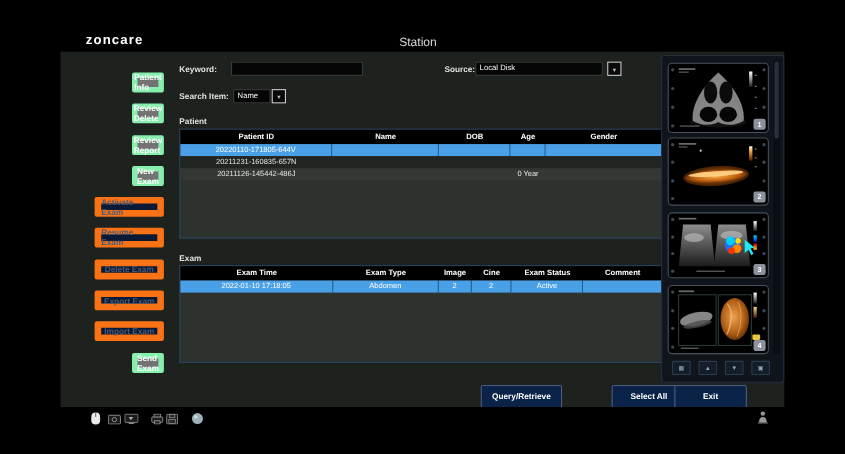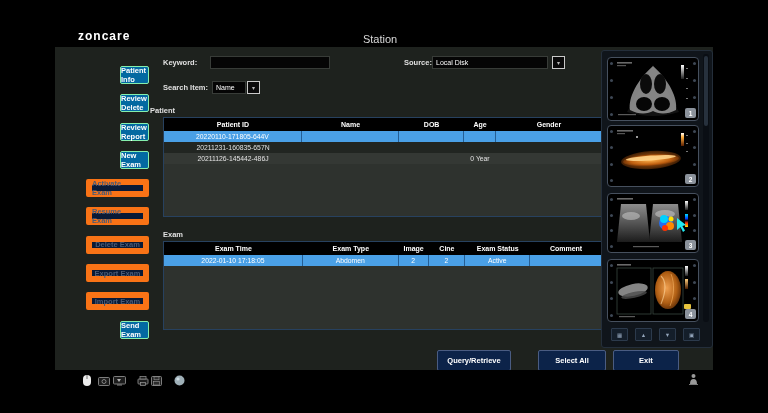--- a/index.html
+++ b/index.html
@@ -9,21 +9,21 @@
   .logo{position:absolute;left:78px;top:29px;font-size:12px;font-weight:bold;color:#fff;
         letter-spacing:1px;text-transform:lowercase;}
   .station-title{position:absolute;left:300px;top:33px;width:160px;text-align:center;
         font-size:11px;color:#d8d8d8;}
   
   .main-panel{position:absolute;left:55px;top:47px;width:658px;height:325px;background:#1e221e;}
   
   .sidebar{position:absolute;left:86px;top:66px;width:63px;display:flex;flex-direction:column;gap:10.3px;}
   .sbtn{height:18px;border-radius:2px;font-size:7.5px;font-weight:bold;display:flex;
         align-items:center;justify-content:center;box-sizing:border-box;}
-  .sbtn.enabled{background:#0369a1;border:1px solid #86efac;color:#ffffff;margin-left:34px;}
+  .sbtn.enabled{background:#737373;border:5px solid #86efac;color:#ffffff;margin-left:34px;}
   .sbtn.disabled{background:#0a1a36;border:6px solid #f97316;color:#4a5a74;}
   
   .flabel{position:absolute;font-size:7.5px;font-weight:bold;color:#e0e0e0;}
   .field{position:absolute;background:#050505;border:1px solid #383c38;box-sizing:border-box;
          color:#fff;font-size:7px;line-height:11px;padding:0 3px;}
   .drop-btn{position:absolute;width:13px;height:13px;background:#0a0a0a;border:1px solid #c9c9c9;
          box-sizing:border-box;color:#b8b8b8;font-size:6px;display:flex;align-items:center;
          justify-content:center;}
   
   .tbl{position:absolute;border:1px solid #27415f;background:#2e322e;box-sizing:border-box;}
@@ -100,21 +100,21 @@
   <div class="drop-btn" style="left:552px;top:56px;">
     <span>▾</span>
   </div>
 
   <div class="flabel" style="left:163px;top:83px;">Search Item:</div>
   <div class="field" style="left:212px;top:81px;width:34px;height:13px;">Name</div>
   <div class="drop-btn" style="left:247px;top:81px;">
     <span>▾</span>
   </div>
 
-  <div class="flabel" style="left:150px;top:106px;">Patient</div>
+  <div class="flabel" style="left:163px;top:106px;">Patient</div>
   <div class="tbl" style="left:163px;top:117px;width:440px;height:100px;">
     <div class="tbl-head">
       <div class="th pc0">Patient ID</div>
       <div class="th pc1">Name</div>
       <div class="th pc2">DOB</div>
       <div class="th pc3">Age</div>
       <div class="th pc4">Gender</div>
     </div>
     <div class="trow selected">
       <div class="td pc0">20220110-171805-644V</div>
@@ -153,21 +153,21 @@
       <div class="td ec0">2022-01-10 17:18:05</div>
       <div class="td ec1">Abdomen</div>
       <div class="td ec2">2</div>
       <div class="td ec3">2</div>
       <div class="td ec4">Active</div>
       <div class="td ec5"></div>
     </div>
   </div>
 
   <div class="action-btn" style="left:437px;top:350px;width:74px;">Query/Retrieve</div>
-  <div class="action-btn" style="left:538px;top:350px;width:68px;">Select All</div>
+  <div class="action-btn" style="left:556px;top:350px;width:68px;">Select All</div>
   <div class="action-btn" style="left:613px;top:350px;width:66px;">Exit</div>
 
   <div class="thumb-panel"></div>
 
   <div class="thumb" style="top:57px;height:64px;">
     <svg width="78" height="60" viewBox="0 0 78 60">
       <defs>
           <linearGradient id="gbar" x1="0" y1="0" x2="0" y2="1">
         <stop offset="0" stop-color="#ffffff"></stop>
             <stop offset="1" stop-color="#202020"></stop>

